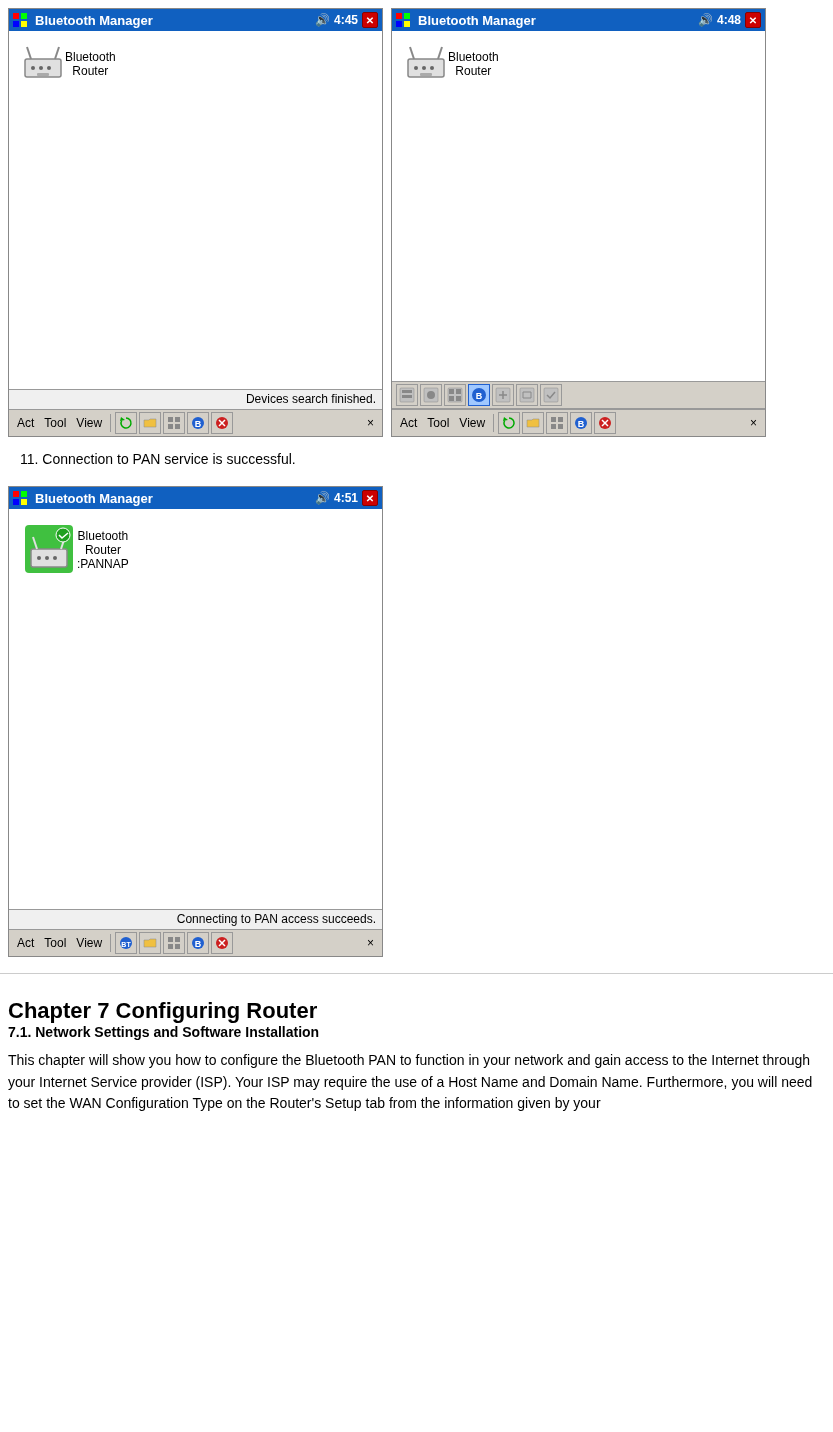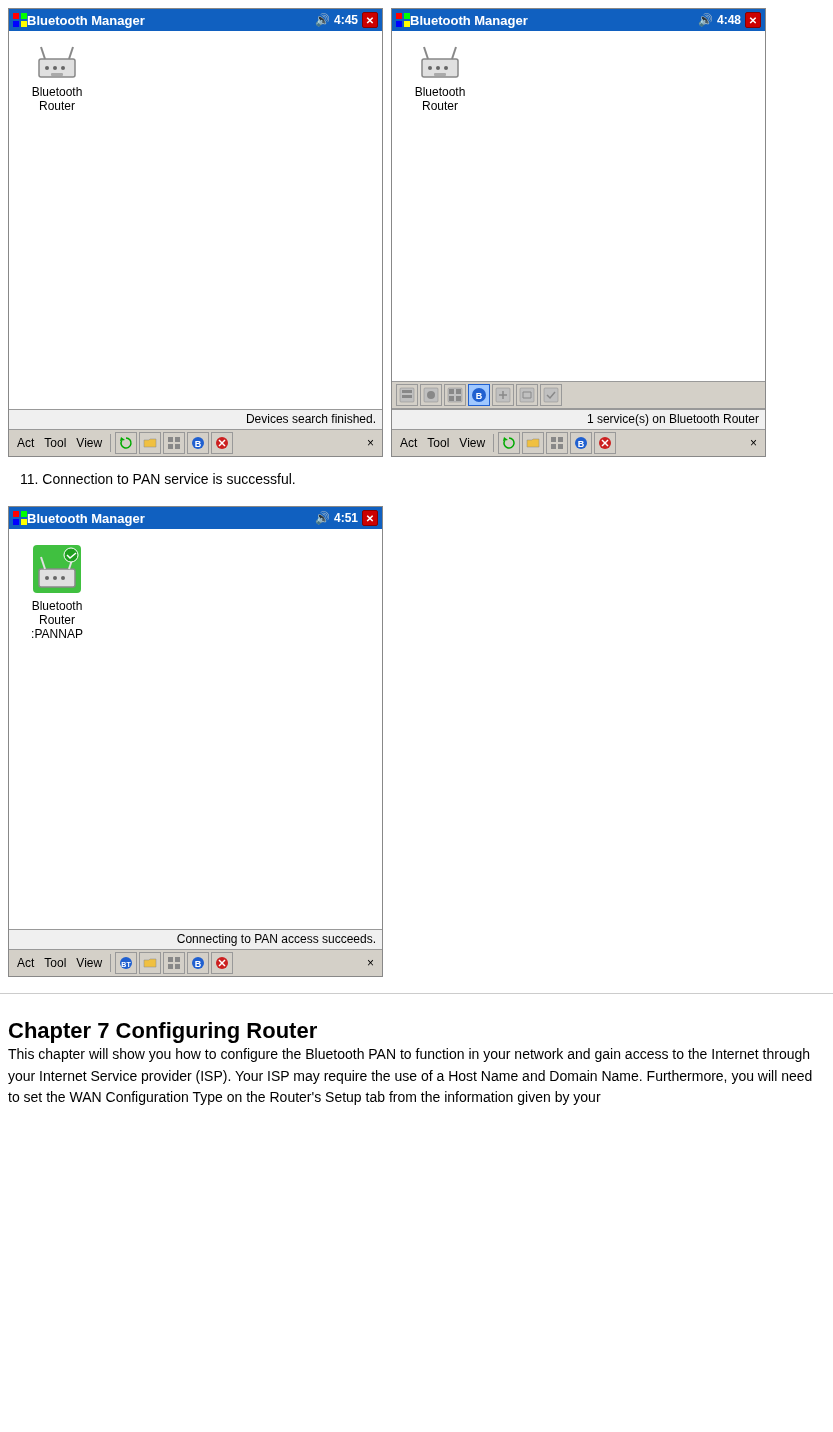--- a/index.html
+++ b/index.html
@@ -37,21 +37,21 @@
       justify-content: space-between;
       padding: 2px 4px;
       height: 22px;
       font-size: 13px;
       font-weight: bold;
     }
 
     .screen-titlebar-left {
       display: flex;
       align-items: center;
-      gap: 0;
+      gap: 8px;
     }
 
     .screen-titlebar-right {
       display: flex;
       align-items: center;
       gap: 4px;
       font-size: 12px;
     }
 
     .close-btn {
@@ -72,21 +72,21 @@
     .screen-content {
       background: #fff;
       flex: 1;
       min-height: 350px;
       padding: 8px;
       position: relative;
     }
 
     .device-item {
       display: flex;
-      flex-direction: column;
+      flex-direction: row;
       align-items: center;
       width: 80px;
       padding: 4px;
     }
 
     .device-icon {
       width: 48px;
       height: 40px;
       display: flex;
       align-items: center;
@@ -392,21 +392,20 @@
             </svg>
         </div>
         <div class="toolbar-icon-btn">
           <svg width="16" height="16" viewBox="0 0 16 16">
               <rect x="1" y="1" width="14" height="14" rx="1" fill="#c0c0c0" stroke="#888" stroke-width="0.5"></rect>
               <path d="M4 8l3 3 5-6" stroke="#888" stroke-width="1.5" fill="none"></path>
             </svg>
         </div>
       </div>
     </div>
-    <div class="screen-statusbar">1 service(s) on Bluetooth Router</div>
     <div class="screen-toolbar">
       <div class="toolbar-menu">
         <span class="toolbar-menu-item">Act</span>
         <span class="toolbar-menu-item">Tool</span>
         <span class="toolbar-menu-item">View</span>
       </div>
       <div class="toolbar-separator"></div>
       <div class="toolbar-icons">
         <div class="toolbar-icon-btn">
           <svg width="14" height="14" viewBox="0 0 14 14">
@@ -536,14 +535,15 @@
             </svg>
         </div>
       </div>
       <span class="toolbar-close-btn" style="margin-left:auto;">×</span>
     </div>
   </div>
 </div>
 
 <div class="chapter-section">
   <div class="chapter-title">Chapter 7 Configuring Router</div>
+  <div class="section-title">7.1. Network Settings and Software Installation</div>
   <div class="body-text">This chapter will show you how to configure the Bluetooth PAN to function in your network and gain access to the Internet through your Internet Service provider (ISP). Your ISP may require the use of a Host Name and Domain Name.  Furthermore, you will need to set the WAN Configuration Type on the Router's Setup tab from the information given by your</div>
 </div>
 
 </body></html>

